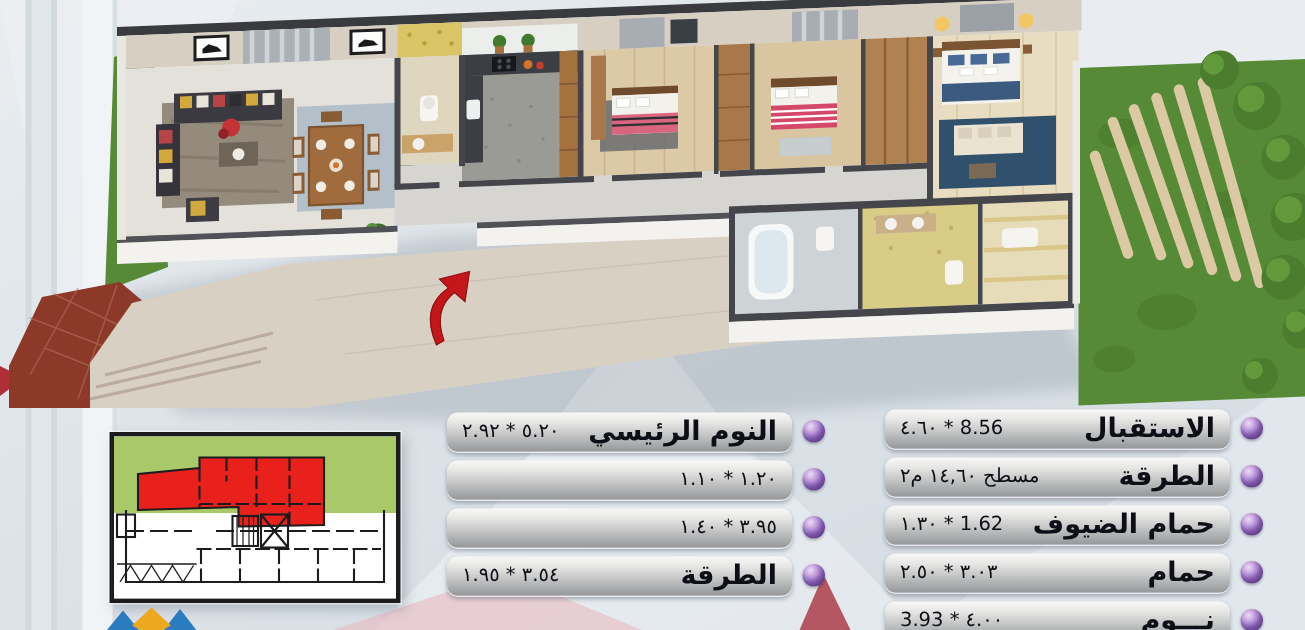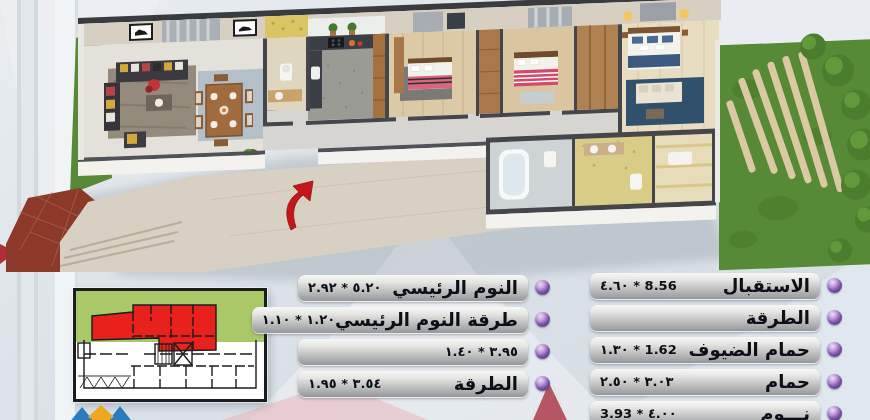--- a/index.html
+++ b/index.html
@@ -35,21 +35,21 @@
                var(--bullet-purple,#7b52a8) 58%, #5b3a85 82%, #472b6e 100%);
     box-shadow:0 1px 2px rgba(20,20,40,.35);
   }
   .bar{
     flex:1;height:26px;border-radius:7px;display:flex;align-items:center;
     justify-content:space-between;padding:0 10px;box-sizing:border-box;
     background:linear-gradient(180deg,#f8f8f7 0%,#e4e4e2 28%,#c3c4c4 58%,#95979a 100%);
     box-shadow:0 1px 0 rgba(255,255,255,.75), 0 2px 3px rgba(50,60,80,.38);
   }
   .room-name{font-size:18px;font-weight:bold;color:var(--bar-text,#0d0e16);white-space:nowrap;}
-  .room-dims{font-size:13px;font-weight:bold;color:var(--bar-text,#0d0e16);letter-spacing:.3px;white-space:nowrap;}
+  .room-dims{font-size:13px;font-weight:normal;color:var(--bar-text,#0d0e16);letter-spacing:.3px;white-space:nowrap;}
 </style>
 </head>
 <body>
 
 <div class="stage">
 
   <svg class="bg-svg" width="870" height="420" viewBox="0 0 870 420">
     <g>
       <polygon points="540,0 870,0 870,250" fill="#e9edf1"></polygon>
       <polygon points="870,250 870,420 610,420" fill="#e0e7ed"></polygon>
@@ -464,21 +464,20 @@
     <div class="dim-row">
       <span class="bullet"></span>
       <div class="bar">
         <span class="room-name">النوم الرئيسي</span>
         <span class="room-dims">٥.٢٠ * ٢.٩٢</span>
       </div>
     </div>
     <div class="dim-row">
       <span class="bullet"></span>
       <div class="bar">
-        <span class="room-name">طرقة النوم الرئيسي</span>
         <span class="room-dims">١.٢٠ * ١.١٠</span>
       </div>
     </div>
     <div class="dim-row">
       <span class="bullet"></span>
       <div class="bar">
         <span class="room-dims">٣.٩٥ * ١.٤٠</span>
       </div>
     </div>
     <div class="dim-row">
@@ -495,20 +494,21 @@
       <span class="bullet"></span>
       <div class="bar">
         <span class="room-name">الاستقبال</span>
         <span class="room-dims">8.56 * ٤.٦٠</span>
       </div>
     </div>
     <div class="dim-row">
       <span class="bullet"></span>
       <div class="bar">
         <span class="room-name">الطرقة</span>
+        <span class="room-dims">مسطح ١٤,٦٠ م٢</span>
       </div>
     </div>
     <div class="dim-row">
       <span class="bullet"></span>
       <div class="bar">
         <span class="room-name">حمام الضيوف</span>
         <span class="room-dims">1.62 * ١.٣٠</span>
       </div>
     </div>
     <div class="dim-row">

